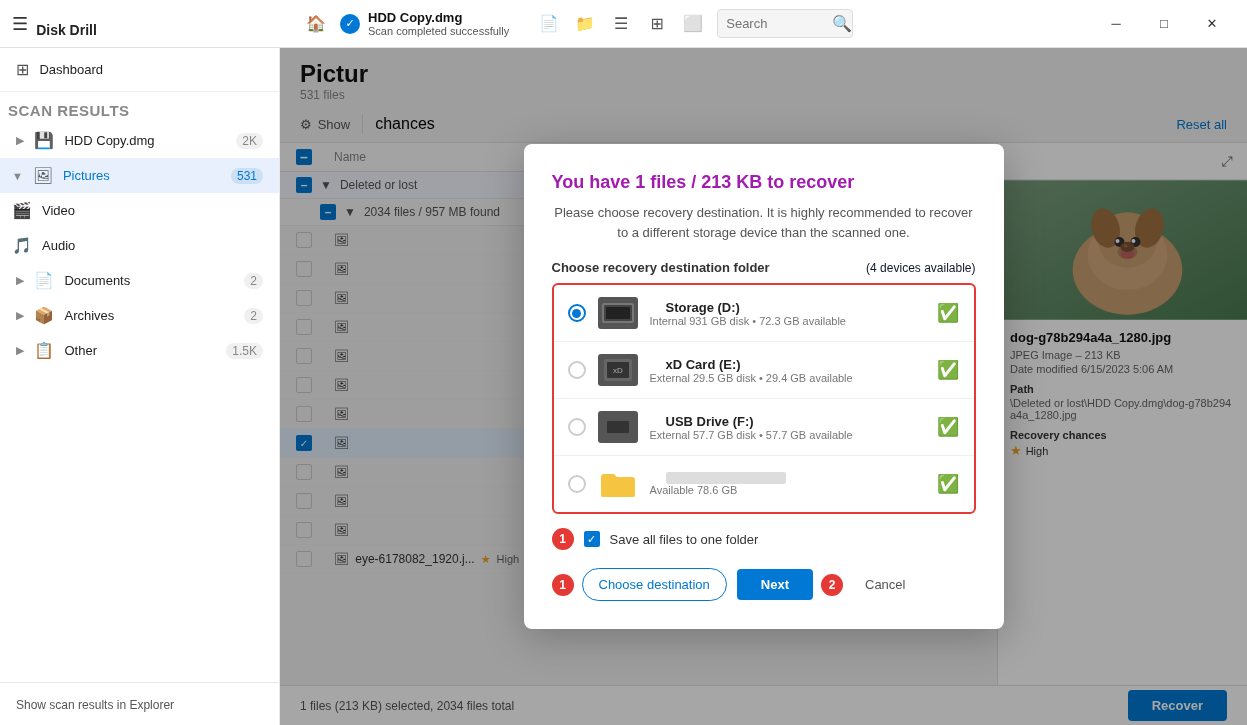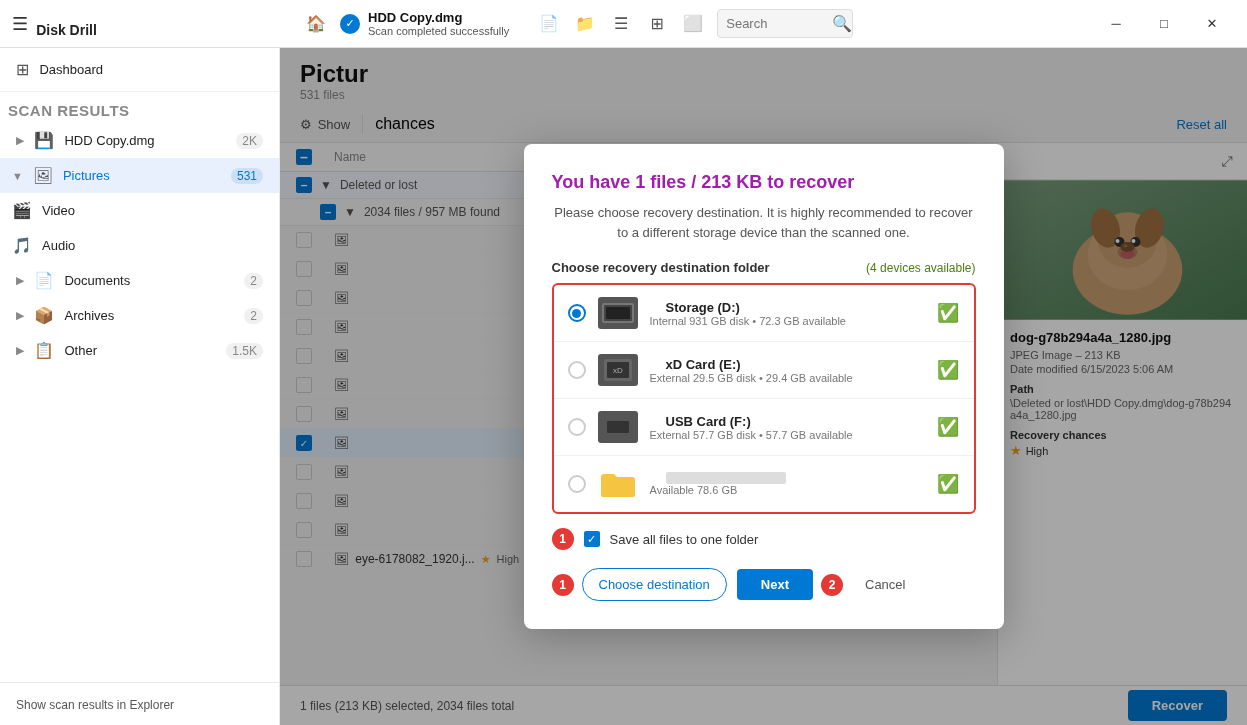--- a/index.html
+++ b/index.html
@@ -97,21 +97,21 @@
 
     
     .overlay { position: absolute; top: 0; left: 0; right: 0; bottom: 0; background: rgba(0,0,0,0.35); display: flex; align-items: center; justify-content: center; z-index: 100; }
 
     
     .modal { background: white; border-radius: 8px; width: 480px; padding: 28px; box-shadow: 0 8px 40px rgba(0,0,0,0.25); }
     .modal-title { font-size: 18px; font-weight: 700; color: #a21caf; margin-bottom: 10px; }
     .modal-desc { font-size: 13px; color: #555; margin-bottom: 18px; line-height: 1.5; text-align: center; }
     .modal-dest-header { display: flex; justify-content: space-between; align-items: center; margin-bottom: 8px; }
     .modal-dest-label { font-size: 13px; font-weight: 600; color: #333; }
-    .modal-devices-count { font-size: 12px; color: #4d7c0f; }
+    .modal-devices-count { font-size: 12px; color: #0f172a; }
     .device-list { border: 2px solid #e53935; border-radius: 6px; overflow: hidden; }
     .device-item { display: flex; align-items: center; gap: 12px; padding: 12px 14px; border-bottom: 1px solid #f0f0f0; cursor: pointer; }
     .device-item:last-child { border-bottom: none; }
     .device-radio { width: 18px; height: 18px; border-radius: 50%; border: 2px solid #ccc; display: flex; align-items: center; justify-content: center; flex-shrink: 0; }
     .device-radio.selected { border-color: #0078d4; }
     .device-radio.selected::after { content: ''; width: 9px; height: 9px; border-radius: 50%; background: #0078d4; }
     .device-img { width: 40px; height: 32px; background: #555; border-radius: 3px; display: flex; align-items: center; justify-content: center; color: white; font-size: 18px; flex-shrink: 0; }
     .device-img.yellow { background: transparent; }
     .device-info { flex: 1; }
     .device-name { font-size: 13px; font-weight: 600; color: #222; margin-left: 16px; }
@@ -490,21 +490,21 @@
 
           <div class="device-item">
             <div class="device-radio"></div>
             <div class="device-img" style="background:#555;border-radius:3px;">
               <svg width="36" height="28" viewBox="0 0 36 28">
                   <rect x="4" y="5" width="28" height="18" rx="2" fill="#555"></rect>
                   <rect x="7" y="8" width="22" height="12" rx="1" fill="#333"></rect>
                 </svg>
             </div>
             <div class="device-info">
-              <div class="device-name">USB Card (F:)</div>
+              <div class="device-name">USB Drive (F:)</div>
               <div class="device-details">External 57.7 GB disk • 57.7 GB available</div>
             </div>
             <span class="device-ok">✅</span>
           </div>
 
           <div class="device-item">
             <div class="device-radio"></div>
             <div class="device-img yellow">
               <svg width="40" height="34" viewBox="0 0 40 34">
                 <path d="M3 10 Q3 7 6 7 L16 7 L19 10 L34 10 Q37 10 37 13 L37 27 Q37 30 34 30 L6 30 Q3 30 3 27 Z" fill="#f5c542"></path>

